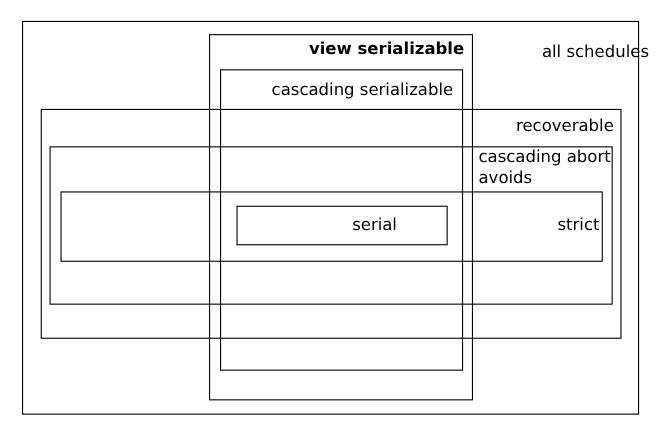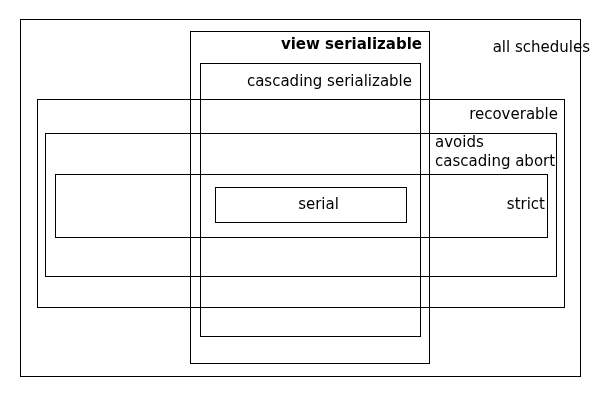--- a/index.html
+++ b/index.html
@@ -35,21 +35,21 @@
     color: #000000;
     white-space: nowrap;
     z-index: 5;
   }
   .l-all        { right: 10px;  top: 26px; margin-top: 12px;  }
   .l-view       { right: 178px; top: 35px; font-weight: bold;  }
   .l-conflict   { right: 188px; top: 72px;  }
   .l-recov      { right: 42px;  top: 105px; text-align: center; }
   .l-avoids     { left: 435px;  top: 133px; line-height: 19px; }
   .l-strict     { right: 55px;  top: 179px; margin-top: 16px; }
-  .l-serial     { left: 207px;  top: 195px; width: 223px; text-align: center; }
+  .l-serial     { left: 229px;  top: 195px; width: 223px; text-align: center; }
 </style>
 </head>
 <body>
 
 <div class="diagram">
 
   <div class="box b-all"></div>
   <div class="box b-view"></div>
   <div class="box b-conflict"></div>
   <div class="box b-recov"></div>
@@ -59,21 +59,21 @@
 
   <span class="label l-all">all schedules</span>
 
   <span class="label l-view">view serializable</span>
 
   <span class="label l-conflict">cascading serializable</span>
 
   <span class="label l-recov">recoverable</span>
 
   <div class="label l-avoids">
+    <div>cascading abort</div>
     <div>avoids</div>
-    <div>cascading abort</div>
   </div>
 
   <span class="label l-strict">strict</span>
 
   <span class="label l-serial">serial</span>
 
 </div>
 
 </body></html>

